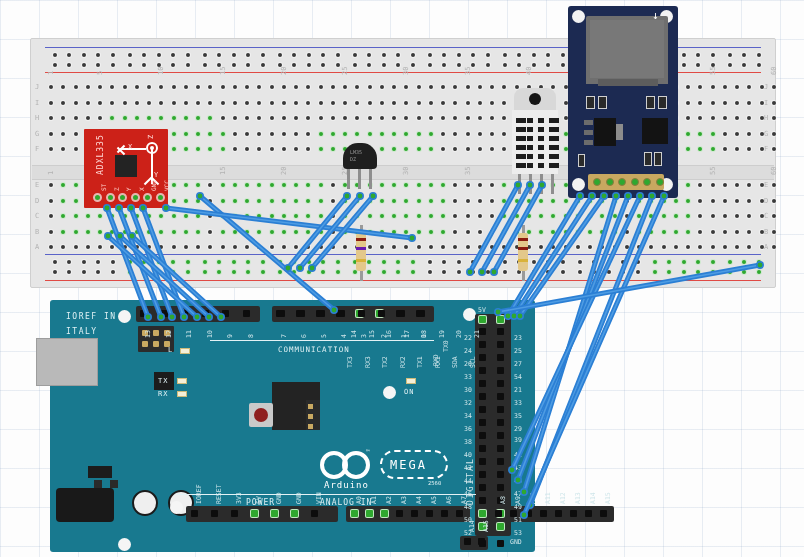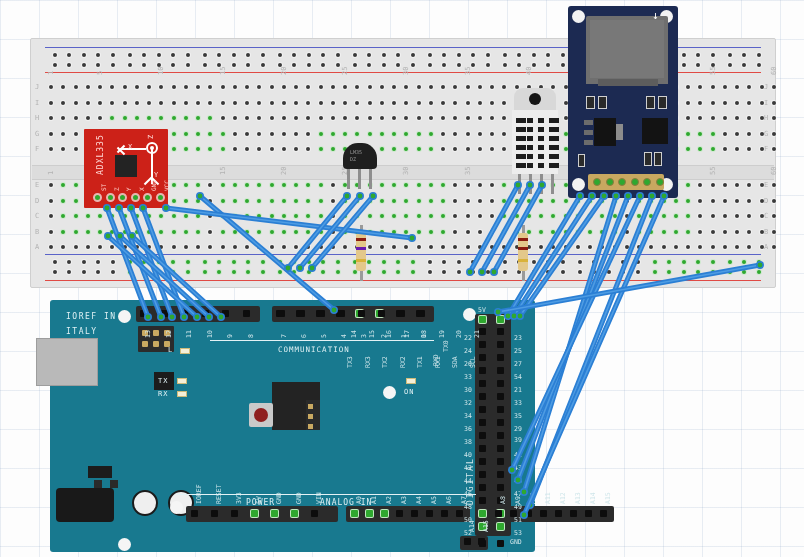--- a/index.html
+++ b/index.html
@@ -1330,20 +1330,32 @@
         <div class="pnum" style="left: 432px; top: 232px;">A15</div>
       </div>
 
     <div class="sect" style="left:160px;top:40px;width:224px"></div>
     <div class="txt" style="left:228px;top:45px;font-size:7.5px;letter-spacing:1px">COMMUNICATION</div>
     <div class="sect" style="left:126px;top:194px;width:300px"></div>
     <div class="txt" style="left:196px;top:198px;font-size:8px;letter-spacing:1px">POWER</div>
     <div class="txt" style="left:270px;top:198px;font-size:8px;letter-spacing:1px">ANALOG IN</div>
     <div class="digrot" style="left:416px;top:205px">DIGITAL</div>
 
+    <div class="logo">
+      <div class="inf" style="left:0;top:3px"></div>
+      <div class="inf" style="left:22px;top:3px"></div>
+      <div style="position:absolute;left:7px;top:15px;width:13px;height:3px;background:#18798f"></div>
+      <div style="position:absolute;left:29px;top:15px;width:13px;height:3px;background:#18798f"></div>
+      <div style="position:absolute;left:34px;top:10px;width:3px;height:13px;background:#18798f"></div>
+      <div class="megaoval"></div>
+      <div class="txt" style="left:70px;top:10px;font-size:12px;letter-spacing:2px;color:#fff">MEGA</div>
+      <div class="txt" style="left:4px;top:32px;font-size:9px;letter-spacing:1px;color:#fff">Arduino</div>
+      <div class="txt" style="left:108px;top:32px;font-size:5.5px;letter-spacing:0;color:#dff1f4">2560</div>
+      <div class="txt" style="left:46px;top:0px;font-size:6px;color:#fff;letter-spacing:0">™</div>
+    </div>
   </div>
 
   <svg id="wires" viewBox="0 0 804 557">
       <g>
         <line x1="107" y1="208" x2="148" y2="317" stroke="#2b7fd4" stroke-width="5" stroke-linecap="round"></line>
         <line x1="107" y1="208" x2="148" y2="317" stroke="#5aa6e8" stroke-width="1.6" stroke-linecap="round" opacity=".75"></line>
         <circle cx="107" cy="208" r="3.2" fill="#2fa82f" stroke="#2b7fd4" stroke-width="1.6"></circle>
         <circle cx="148" cy="317" r="3.2" fill="#2fa82f" stroke="#2b7fd4" stroke-width="1.6"></circle>
       </g>
       <g>

